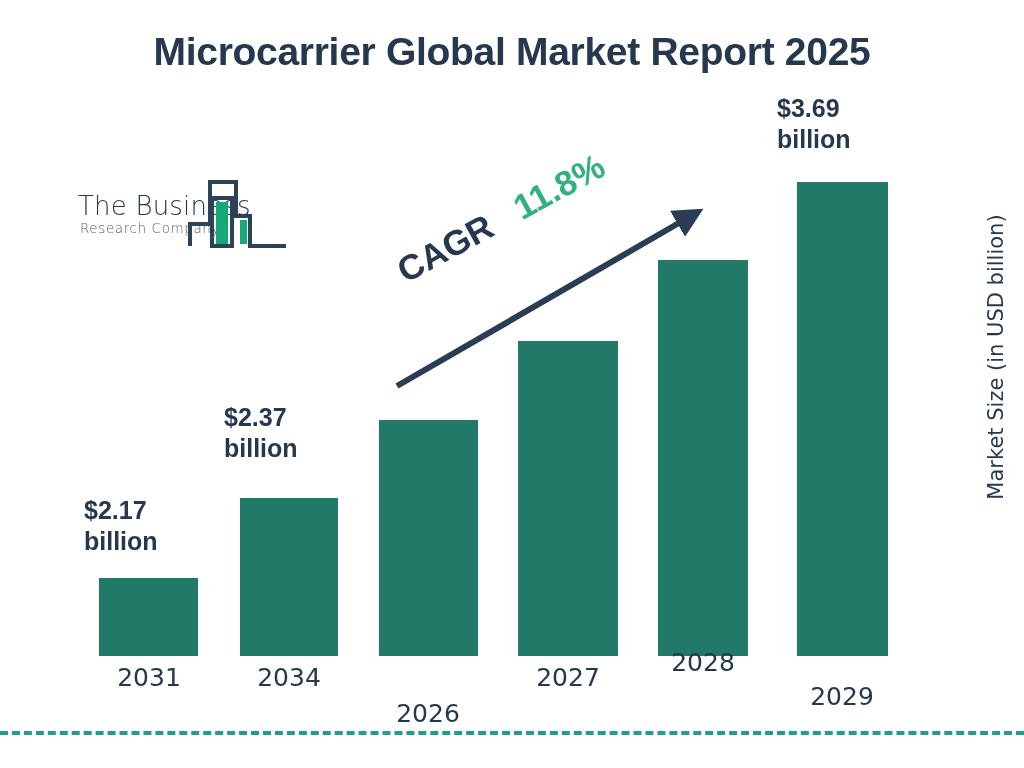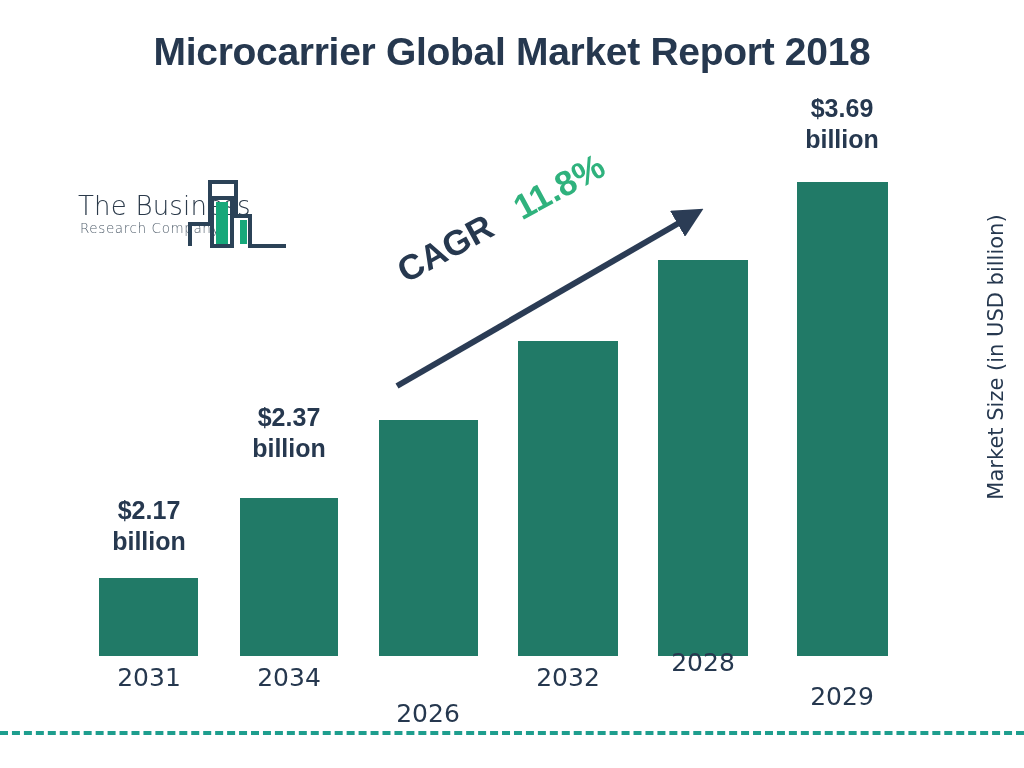--- a/index.html
+++ b/index.html
@@ -70,21 +70,20 @@
     top: -5px;
   }
 
   
   .bar {
     position: absolute;
     background: #217a67;
   }
   .bar-label {
     position: absolute;
-    text-align: center;
     font-size: 25px;
     font-weight: bold;
     color: #26384f;
     line-height: 1.22;
     white-space: nowrap;
   }
   .tick-label {
     position: absolute;
     text-align: center;
     font-size: 25px;
@@ -136,21 +135,21 @@
     width: 1024px;
     height: 0;
     border-top: 4px dashed #1e9e8e;
   }
 </style>
 </head>
 <body>
 
 <div id="canvas">
 
-  <div id="chart-title">Microcarrier Global Market Report 2018</div>
+  <div id="chart-title">Microcarrier Global Market Report 2025</div>
 
   <div id="logo">
     <div id="logo-text-main">The Business</div>
     <div id="logo-text-sub">Research Company</div>
     <div id="logo-mark">
       <svg width="100" height="78" viewBox="0 0 100 78">
 
         <path d="M2 68 L2 46 L22 46 L22 4 L48 4 L48 38 L62 38 L62 68 L98 68" fill="none" stroke="#2b4257" stroke-width="4"></path>
 
         <rect x="28" y="24" width="12" height="42" fill="#17a87a"></rect>
@@ -196,21 +195,21 @@
   </div>
 
   <div class="bar-label" style="left:777px; top:93px; width:130px;">
     <div>$3.69</div>
     <div>billion</div>
   </div>
 
   <div class="tick-label" style="left:84px;  top:663px; width:130px;">2031</div>
   <div class="tick-label" style="left:224px; top:663px; width:130px;">2034</div>
   <div class="tick-label" style="left:363px; top:663px; width:130px;margin-top:36px;">2026</div>
-  <div class="tick-label" style="left:503px; top:663px; width:130px;">2032</div>
+  <div class="tick-label" style="left:503px; top:663px; width:130px;">2027</div>
   <div class="tick-label" style="left:638px; top:648px; width:130px;">2028</div>
   <div class="tick-label" style="left:777px; top:682px; width:130px;">2029</div>
 
   <div id="y-axis-title">Market Size (in USD billion)</div>
 
   <div id="footer-rule"></div>
 
 </div>
 
 </body></html>

